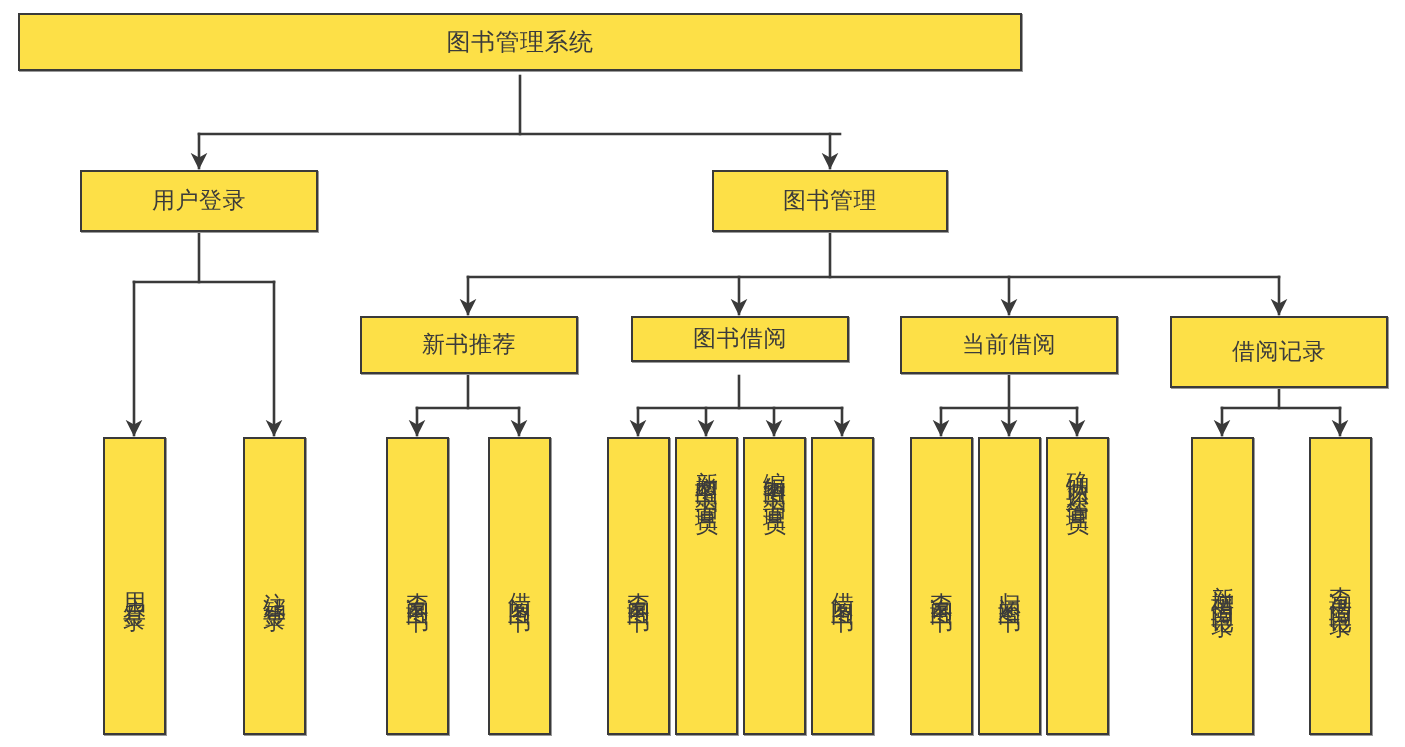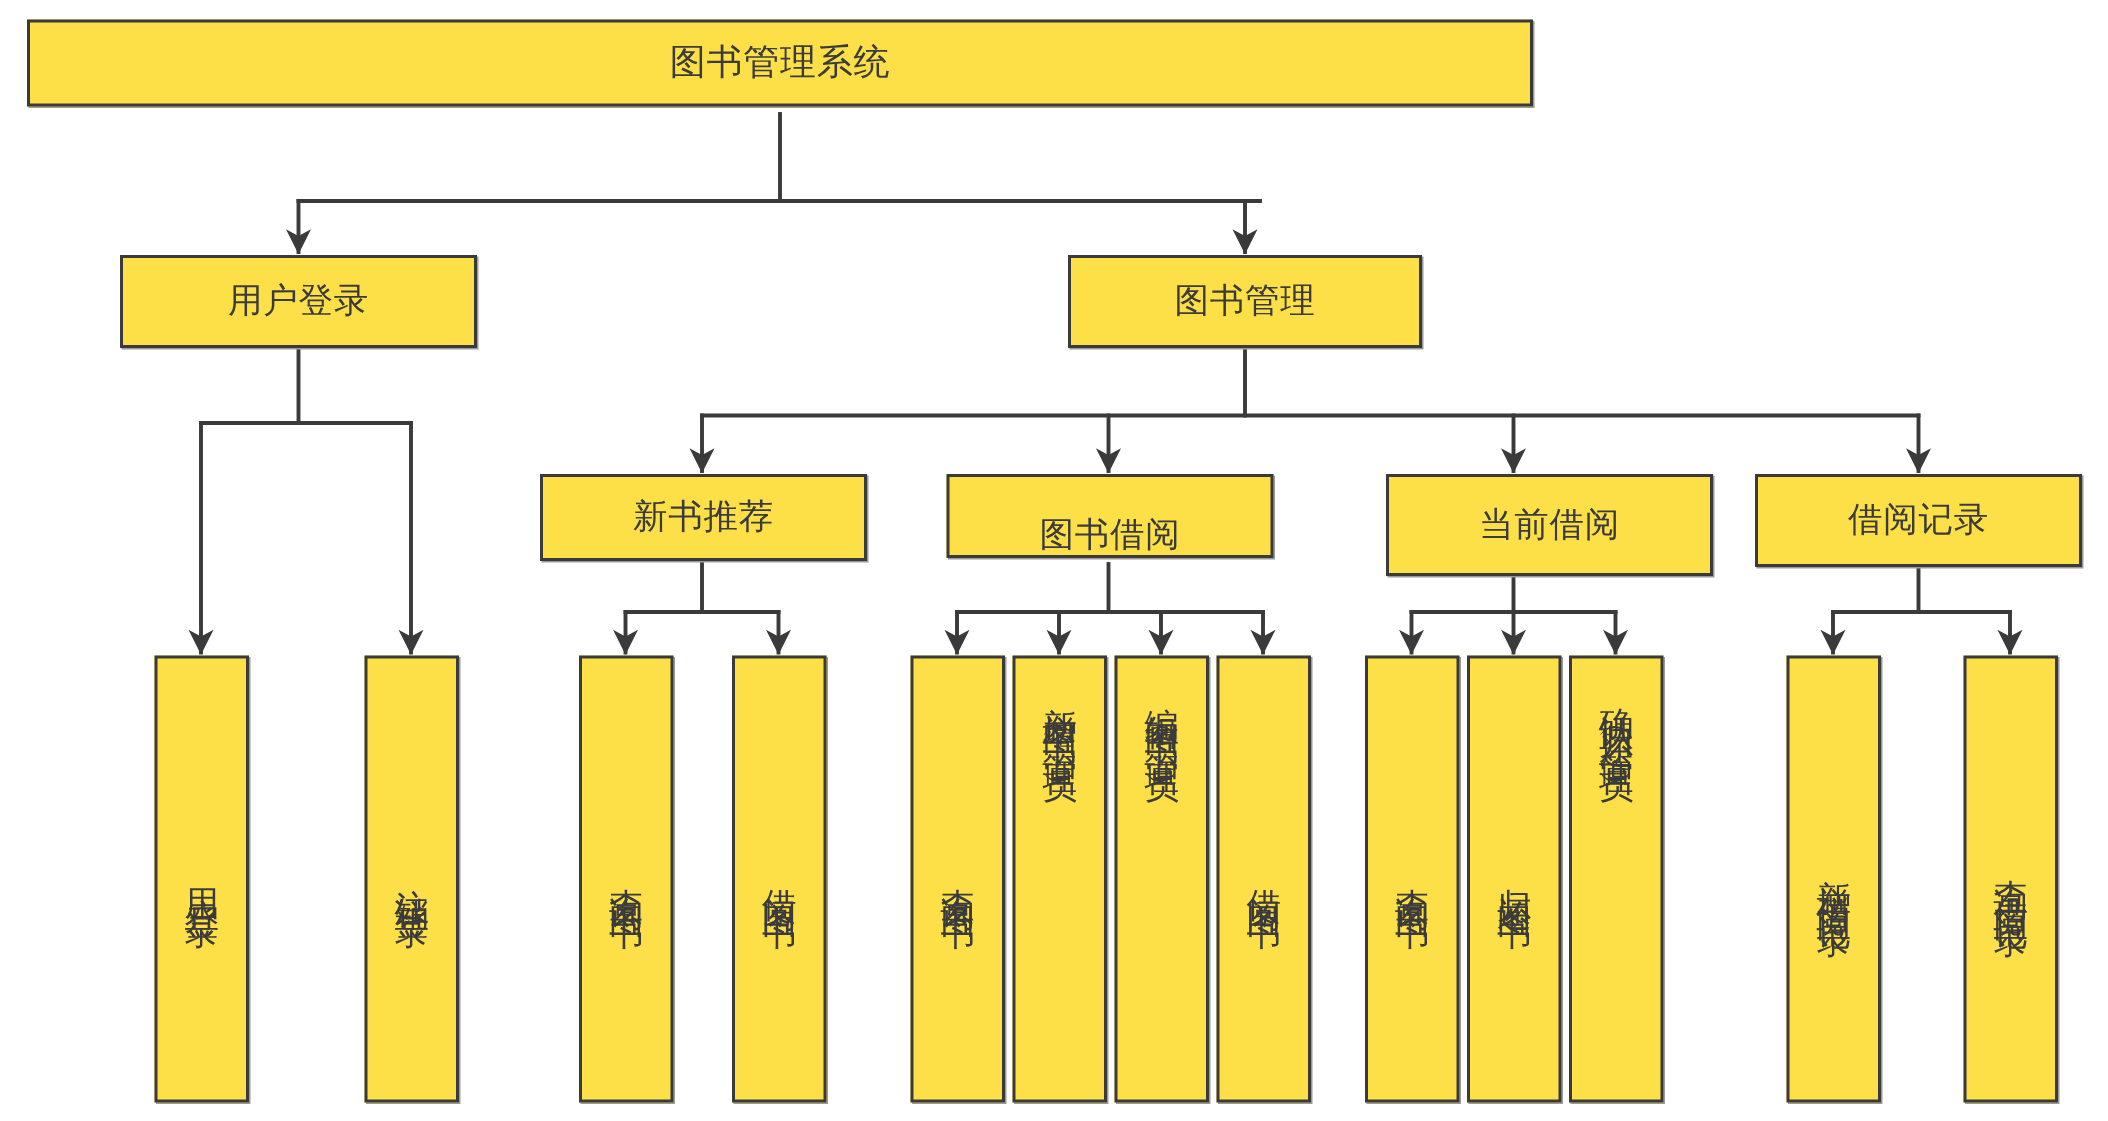--- a/index.html
+++ b/index.html
@@ -142,27 +142,27 @@
   <div class="node horiz" style="left:80px; top:170px; width:238px; height:62px;">
     <span class="label">用户登录</span>
   </div>
   <div class="node horiz" style="left:360px; top:316px; width:218px; height:58px;">
     <span class="label">新书推荐</span>
   </div>
 
   <div class="node horiz" style="left:712px; top:170px; width:236px; height:62px;">
     <span class="label">图书管理</span>
   </div>
-  <div class="node horiz" style="left:631px; top:316px; width:218px; height:56px;align-items:flex-end;">
+  <div class="node horiz" style="left:631px; top:316px; width:218px; height:46px;">
     <span class="label">图书借阅</span>
   </div>
-  <div class="node horiz" style="left:900px; top:316px; width:218px; height:68px;margin-left:24px;">
+  <div class="node horiz" style="left:900px; top:316px; width:218px; height:58px;">
     <span class="label">当前借阅</span>
   </div>
-  <div class="node horiz" style="left:1170px; top:316px; width:218px; height:62px;">
+  <div class="node horiz" style="left:1170px; top:316px; width:218px; height:72px;">
     <span class="label">借阅记录</span>
   </div>
 
   <div class="node vert short" style="left:103px; top:437px; width:63px; height:298px;">
     <span class="label">用户登录</span>
   </div>
   <div class="node vert short" style="left:243px; top:437px; width:63px; height:298px;">
     <span class="label">注销登录</span>
   </div>
 

